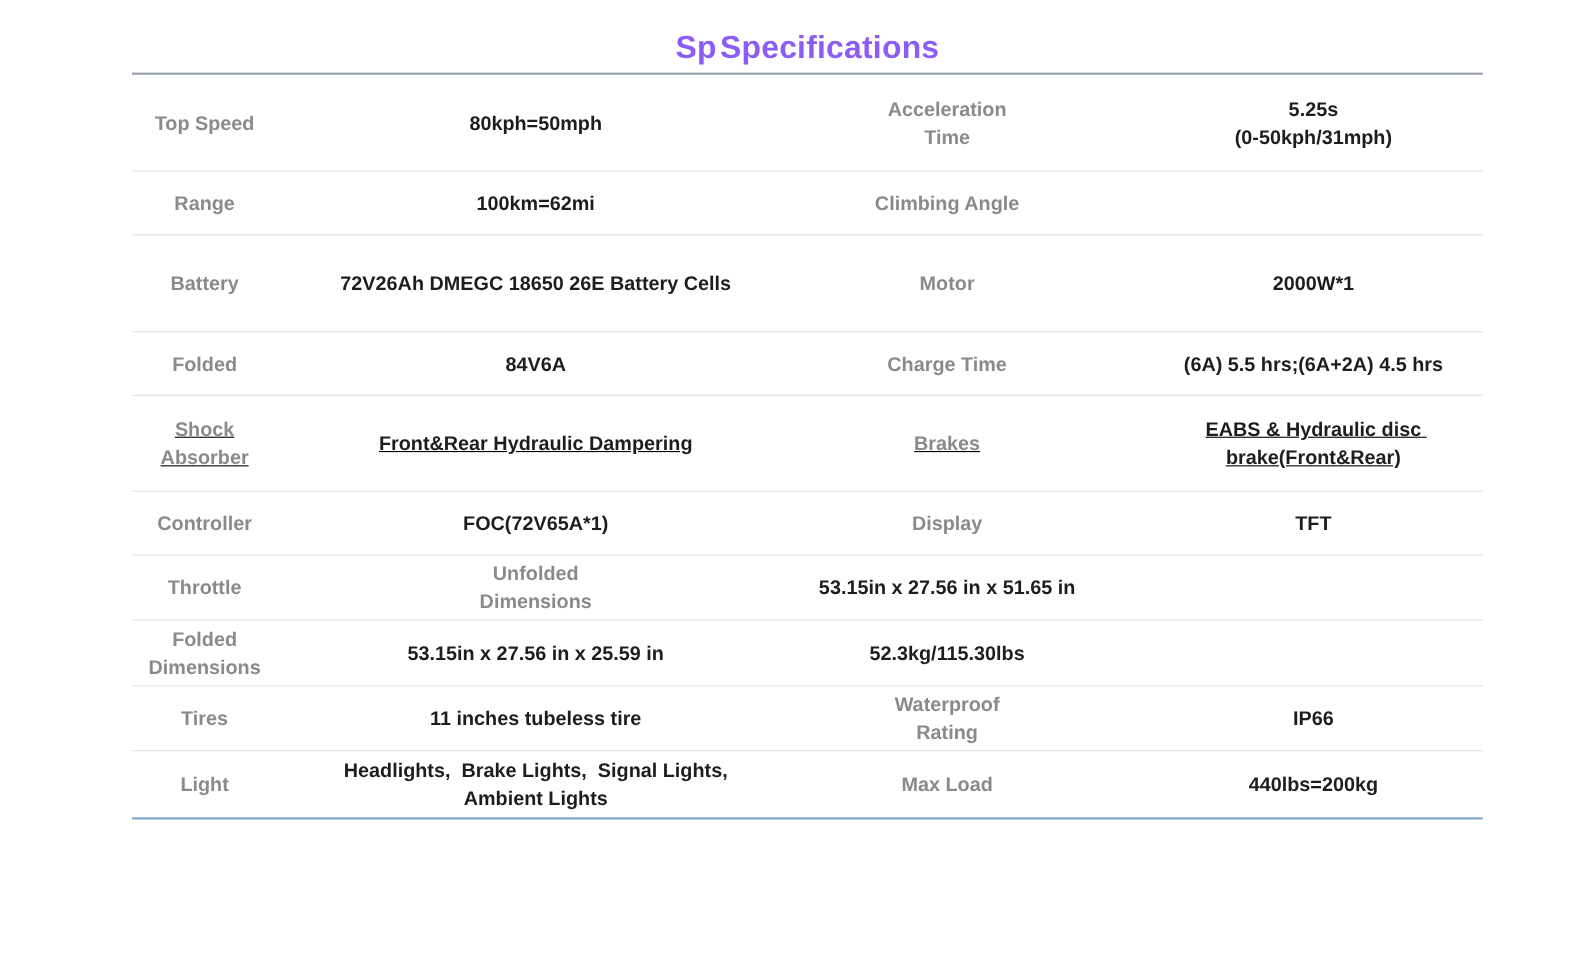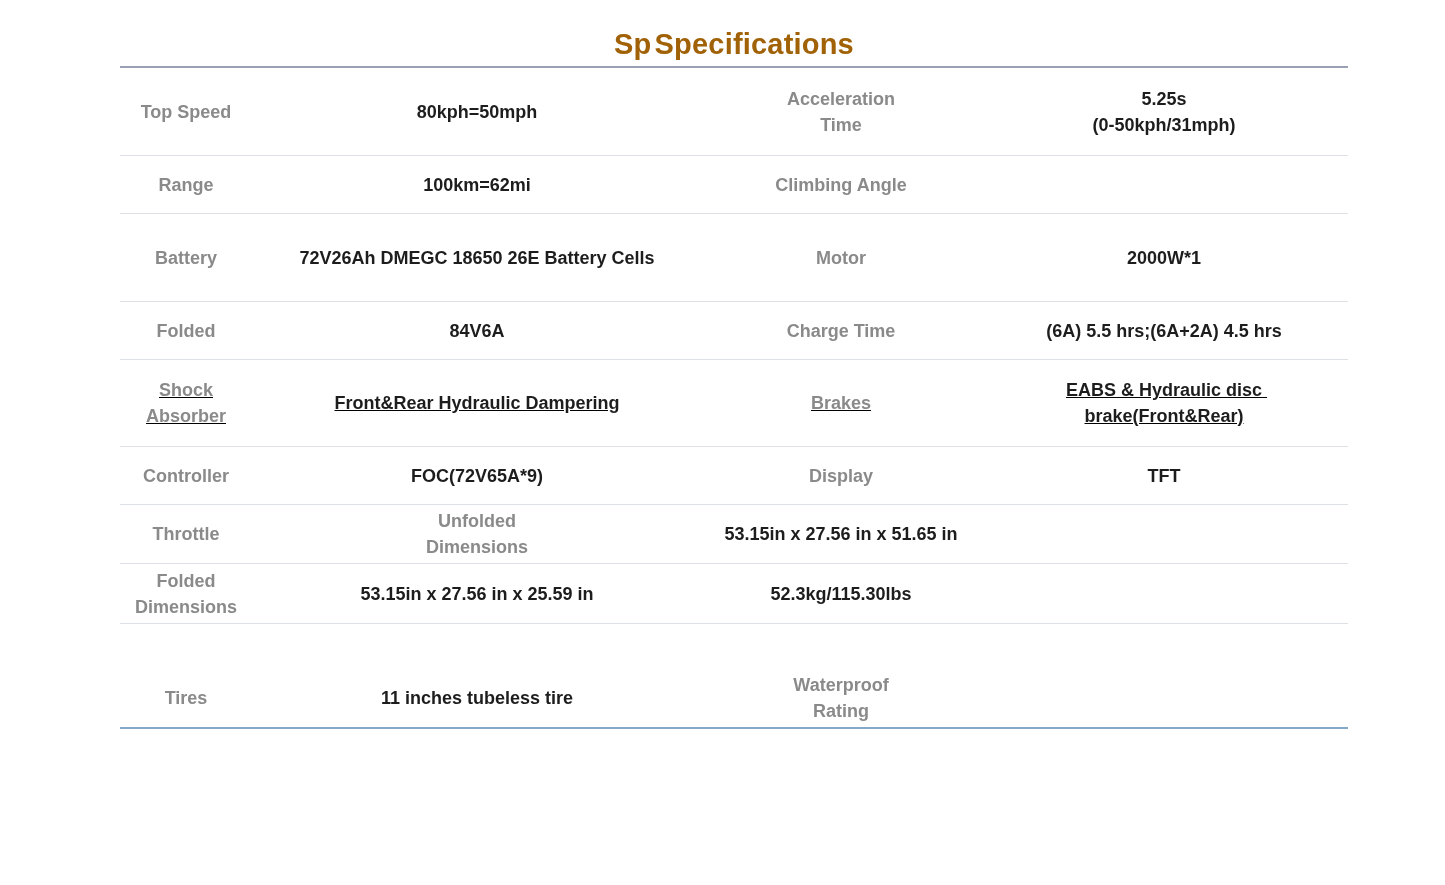--- a/index.html
+++ b/index.html
@@ -16,51 +16,52 @@
     overflow: hidden;
   }
   .title {
     position: absolute;
     left: 120px;
     top: 28px;
     width: 1228px;
     text-align: center;
     font-size: 29px;
     font-weight: 700;
-    color: #a16207;
+    color: #8b5cf6;
     letter-spacing: 0.2px;
     white-space: nowrap;
   }
   .title .title-part1 { margin-right: 3px; }
   .spec-table {
     position: absolute;
     left: 120px;
     top: 66px;
     width: 1228px;
     border-top: 2px solid #9aa1b5;      
     border-bottom: 2px solid #82a9c9;   
   }
   .spec-row {
     display: grid;
     grid-template-columns: 132px 450px 278px 368px;
     align-items: center;
     border-bottom: 1px solid #dde1e6;
     box-sizing: border-box;
+    gap: 10px;
   }
   .spec-row:last-child { border-bottom: none; }
   
   .spec-row:nth-child(1)  { height: 88px; }
   .spec-row:nth-child(2)  { height: 58px; }
   .spec-row:nth-child(3)  { height: 88px; }
   .spec-row:nth-child(4)  { height: 58px; }
   .spec-row:nth-child(5)  { height: 87px; text-decoration: underline; }
   .spec-row:nth-child(6)  { height: 58px; }
   .spec-row:nth-child(7)  { height: 59px; }
   .spec-row:nth-child(8)  { height: 60px; }
-  .spec-row:nth-child(9)  { height: 59px; margin-top: 44px; }
+  .spec-row:nth-child(9)  { height: 59px; }
   .spec-row:nth-child(10) { height: 60px; }
   .spec-row:nth-child(11) { height: 56px; }
   .cell {
     text-align: center;
     font-size: 18px;
     font-weight: 700;
     line-height: 26px;
     white-space: pre-wrap;
     padding: 0 4px;
     box-sizing: border-box;
@@ -111,21 +112,21 @@
     <div class="spec-row">
       <div class="cell label">Shock
 Absorber</div>
       <div class="cell value">Front&amp;Rear Hydraulic Dampering</div>
       <div class="cell label">Brakes</div>
       <div class="cell value">EABS &amp; Hydraulic disc brake(Front&amp;Rear)</div>
     </div>
 
     <div class="spec-row">
       <div class="cell label">Controller</div>
-      <div class="cell value">FOC(72V65A*9)</div>
+      <div class="cell value">FOC(72V65A*1)</div>
       <div class="cell label">Display</div>
       <div class="cell value">TFT</div>
     </div>
 
     <div class="spec-row">
       <div class="cell label">Throttle</div>
       <div class="cell label">Unfolded
 Dimensions</div>
       <div class="cell value">53.15in x 27.56 in x 51.65 in</div>
     </div>
@@ -135,18 +136,26 @@
 Dimensions</div>
       <div class="cell value">53.15in x 27.56 in x 25.59 in</div>
       <div class="cell value">52.3kg/115.30lbs</div>
     </div>
 
     <div class="spec-row">
       <div class="cell label">Tires</div>
       <div class="cell value">11 inches tubeless tire</div>
       <div class="cell label">Waterproof
 Rating</div>
+      <div class="cell value">IP66</div>
     </div>
 
+    <div class="spec-row">
+      <div class="cell label">Light</div>
+      <div class="cell value">Headlights,  Brake Lights,  Signal Lights,
+Ambient Lights</div>
+      <div class="cell label">Max Load</div>
+      <div class="cell value">440lbs=200kg</div>
+    </div>
 
 
   </div>
 </div>
 
 </body></html>

